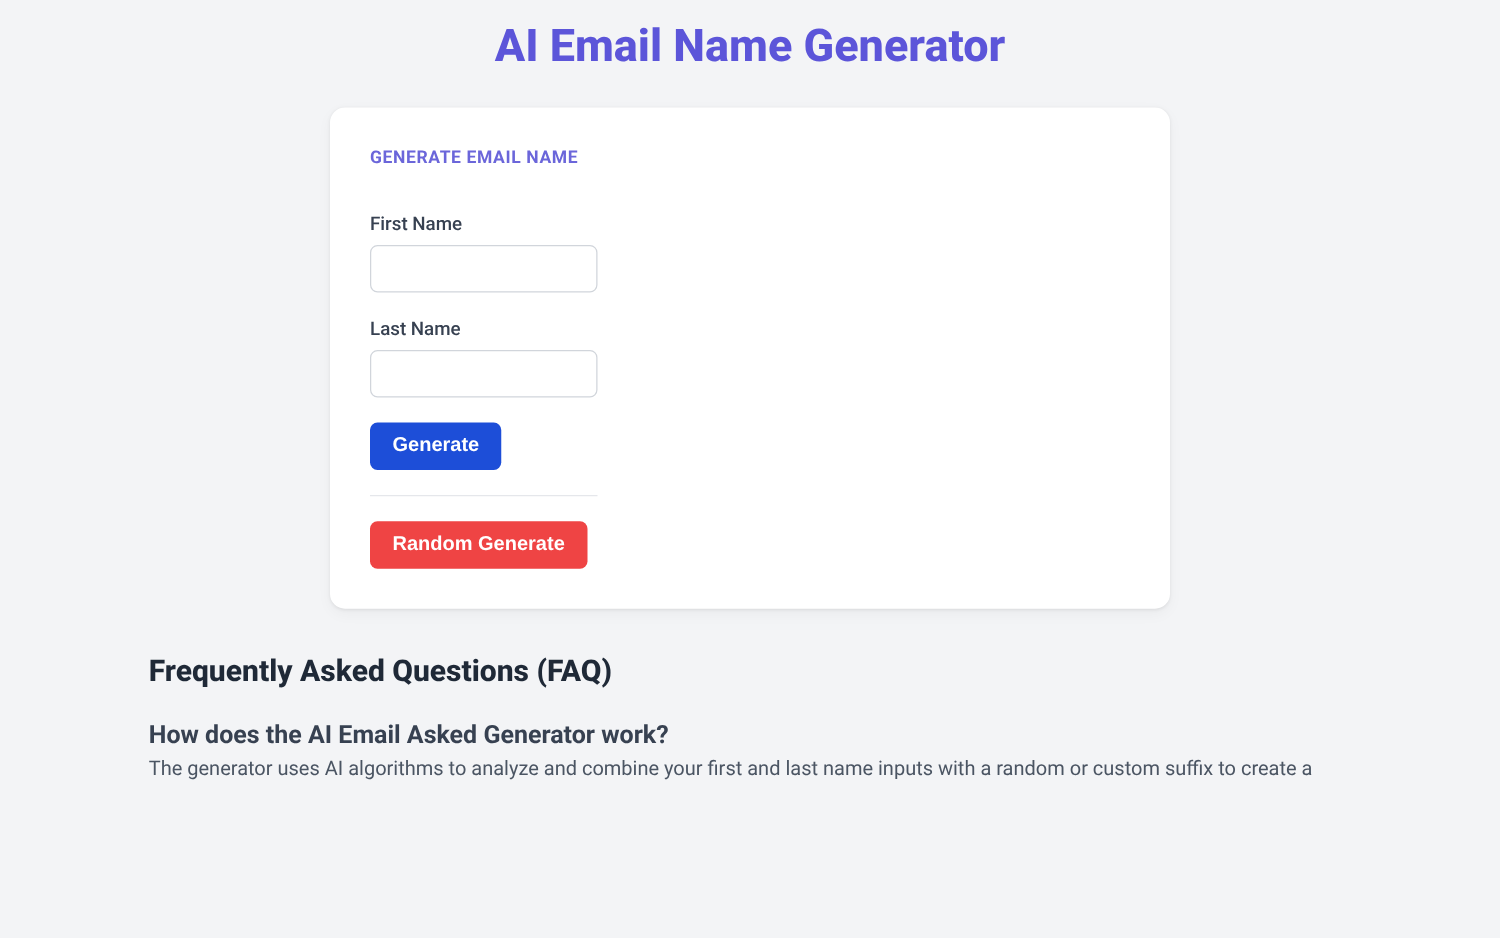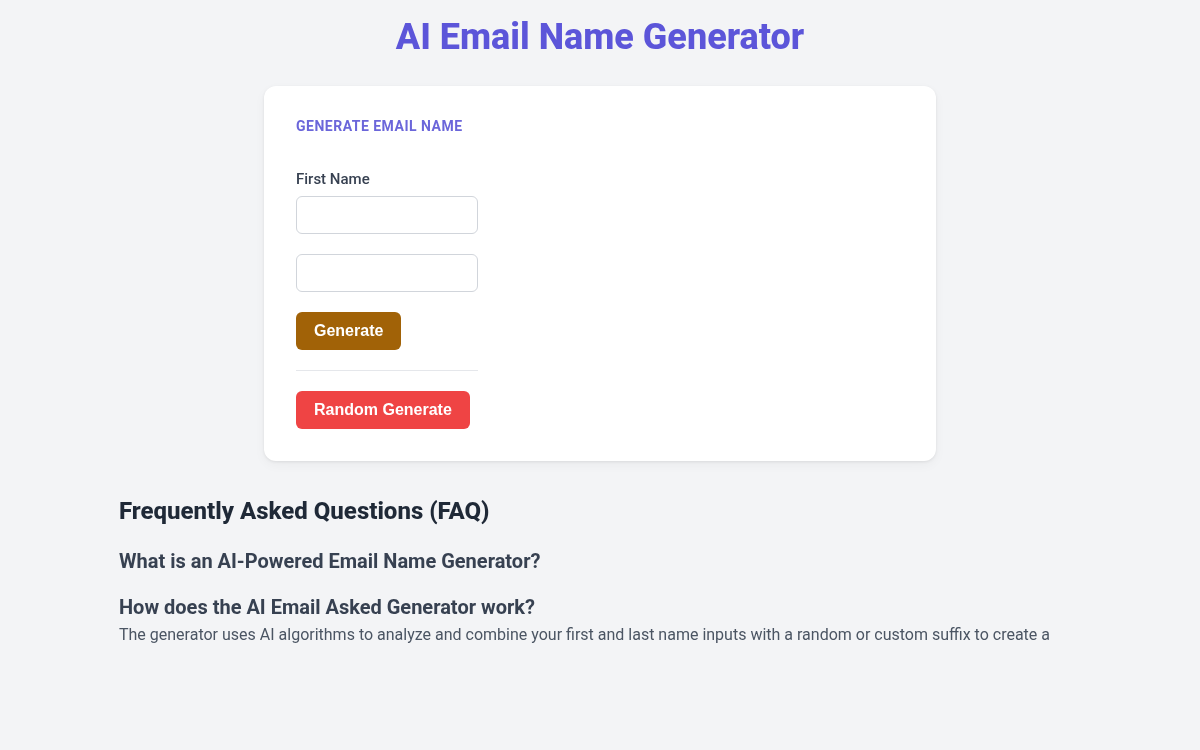--- a/index.html
+++ b/index.html
@@ -53,21 +53,21 @@
       width: 182px;
       height: 38px;
       border: 1px solid #d1d5db;
       border-radius: 6px;
       padding: 0 10px;
       font-size: 15px;
       background: #fff;
       outline: none;
     }
     .btn-primary {
-      background-color: #a16207;
+      background-color: #1d4ed8;
       color: #fff;
       border: none;
       border-radius: 6px;
       padding: 10px 18px;
       font-size: 16px;
       font-weight: 700;
       cursor: pointer;
     }
     .btn-secondary {
       background-color: #ef4444;
@@ -126,35 +126,35 @@
 
 <div class="card">
   <div class="card-title">GENERATE EMAIL NAME</div>
 
   <div class="form-group">
     <label class="form-label">First Name</label>
     <input type="text" class="form-input" value="" style="">
   </div>
 
   <div class="form-group">
+    <label class="form-label">Last Name</label>
     <input type="text" class="form-input" value="" style="">
   </div>
 
   <button class="btn-primary">Generate</button>
 
   <hr class="divider">
 
 
   <button class="btn-secondary">Random Generate</button>
 </div>
 
 <div class="faq-section">
   <h2 class="faq-heading">Frequently Asked Questions (FAQ)</h2>
 
   <div class="faq-item">
-    <h3 class="faq-question">What is an AI-Powered Email Name Generator?</h3>
   </div>
 
   <div class="faq-item">
     <h3 class="faq-question">How does the AI Email Asked Generator work?</h3>
     <p class="faq-answer">The generator uses AI algorithms to analyze and combine your first and last name inputs with a random or custom suffix to create a</p>
   </div>
 </div>
 
 </body></html>

